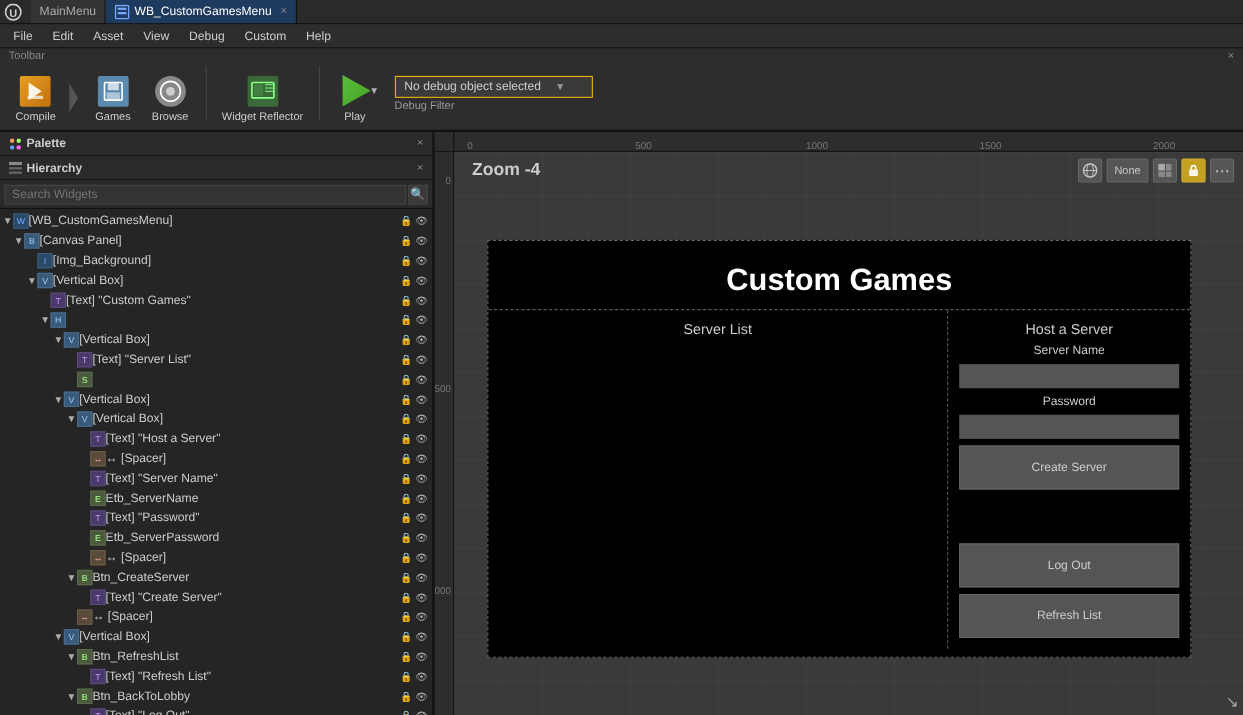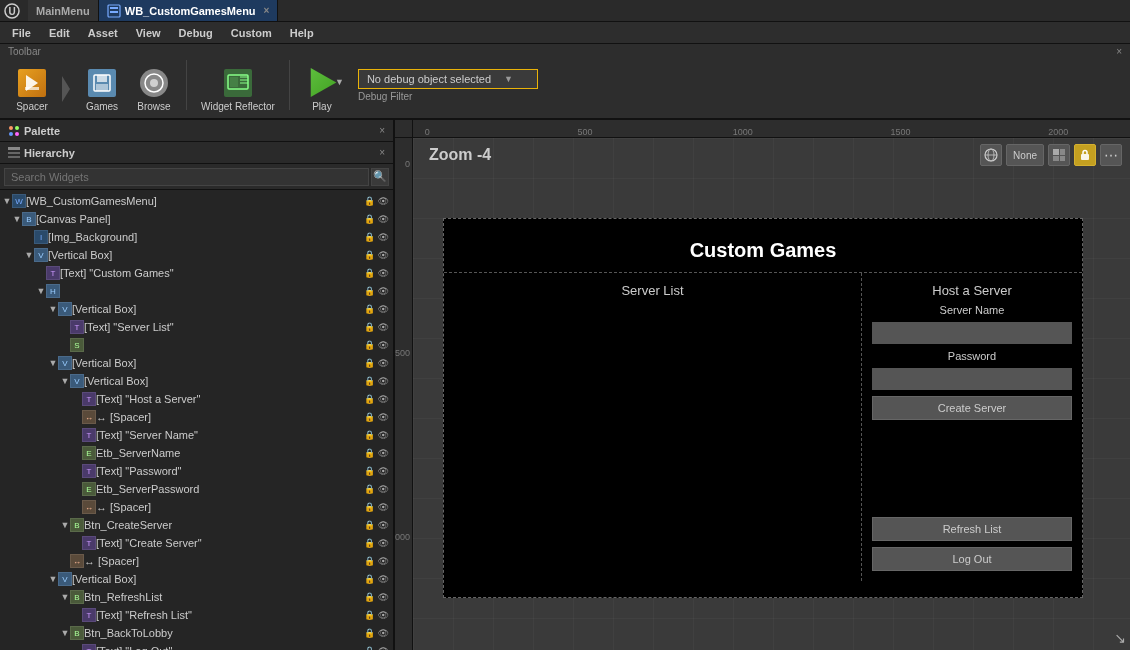--- a/index.html
+++ b/index.html
@@ -24,21 +24,20 @@
     }
     .title-bar-logo {
       width: 16px;
       height: 16px;
       margin-right: 8px;
     }
     .tab-bar {
       display: flex;
       flex: 1;
       height: 100%;
-      font-weight: bold;
     }
     .tab {
       height: 100%;
       display: flex;
       align-items: center;
       padding: 0 8px;
       font-size: 11px;
       color: #aaa;
       background: #333;
       border-right: 1px solid #111;
@@ -58,21 +57,20 @@
 
     
     .menu-bar {
       height: 22px;
       background: #2d2d2d;
       display: flex;
       align-items: center;
       padding: 0 4px;
       border-bottom: 1px solid #111;
       gap: 2px;
-      font-weight: bold;
     }
     .menu-item {
       padding: 2px 8px;
       font-size: 11px;
       color: #ccc;
       cursor: pointer;
     }
 
     
     .toolbar-section {
@@ -395,21 +393,21 @@
       left: 30px;
       top: 80px;
       width: 640px;
       height: 380px;
       background: #000;
       border: 1px dashed #666;
     }
     .wp-title {
       text-align: center;
       color: #fff;
-      font-size: 20px;
+      font-size: 28px;
       font-weight: bold;
       padding: 20px 0 10px 0;
       border-bottom: 1px dashed #555;
     }
     .wp-body {
       display: flex;
       height: calc(100% - 70px);
     }
     .wp-left {
       flex: 1;
@@ -442,21 +440,21 @@
       text-align: center;
     }
     .wp-input {
       width: 100%;
       height: 22px;
       background: #555;
       border: none;
     }
     .wp-btn {
       width: 100%;
-      height: 24px;
+      height: 40px;
       background: #555;
       display: flex;
       align-items: center;
       justify-content: center;
       cursor: pointer;
       font-size: 11px;
       color: #ccc;
       border: 1px solid #666;
     }
     .wp-spacer { flex: 1; }
@@ -591,21 +589,21 @@
 
   <div class="toolbar-btn" style="margin-top:16px;">
     <div class="toolbar-icon">
       <div class="icon-compile">
         <svg width="20" height="20" viewBox="0 0 20 20">
           <polygon points="4,2 16,10 4,18" fill="#fff" opacity="0.9"></polygon>
           <rect x="3" y="14" width="14" height="3" fill="#fff" opacity="0.7"></rect>
         </svg>
       </div>
     </div>
-    <span class="toolbar-text">Spacer</span>
+    <span class="toolbar-text">Compile</span>
   </div>
 
   <div style="display:flex;align-items:center;margin-top:16px;position:relative;">
     <svg width="12" height="30" viewBox="0 0 12 30" style="margin-right:2px;">
       <polygon points="2,2 10,15 2,28" fill="#555"></polygon>
     </svg>
   </div>
 
   <div class="toolbar-btn" style="margin-top:16px;">
     <div class="toolbar-icon">
@@ -1025,22 +1023,22 @@
             </div>
 
             <div class="wp-right">
               <div class="wp-host-title">Host a Server</div>
               <div class="wp-label">Server Name</div>
               <div class="wp-input"></div>
               <div class="wp-label">Password</div>
               <div class="wp-input"></div>
               <div class="wp-btn">Create Server</div>
               <div class="wp-spacer"></div>
+              <div class="wp-btn">Log Out</div>
               <div class="wp-btn">Refresh List</div>
-              <div class="wp-btn">Log Out</div>
             </div>
           </div>
         </div>
 
         <div style="position:absolute;bottom:4px;right:4px;color:#aaa;font-size:14px;cursor:se-resize;">↘</div>
 
       </div>
     </div>
   </div>
 

